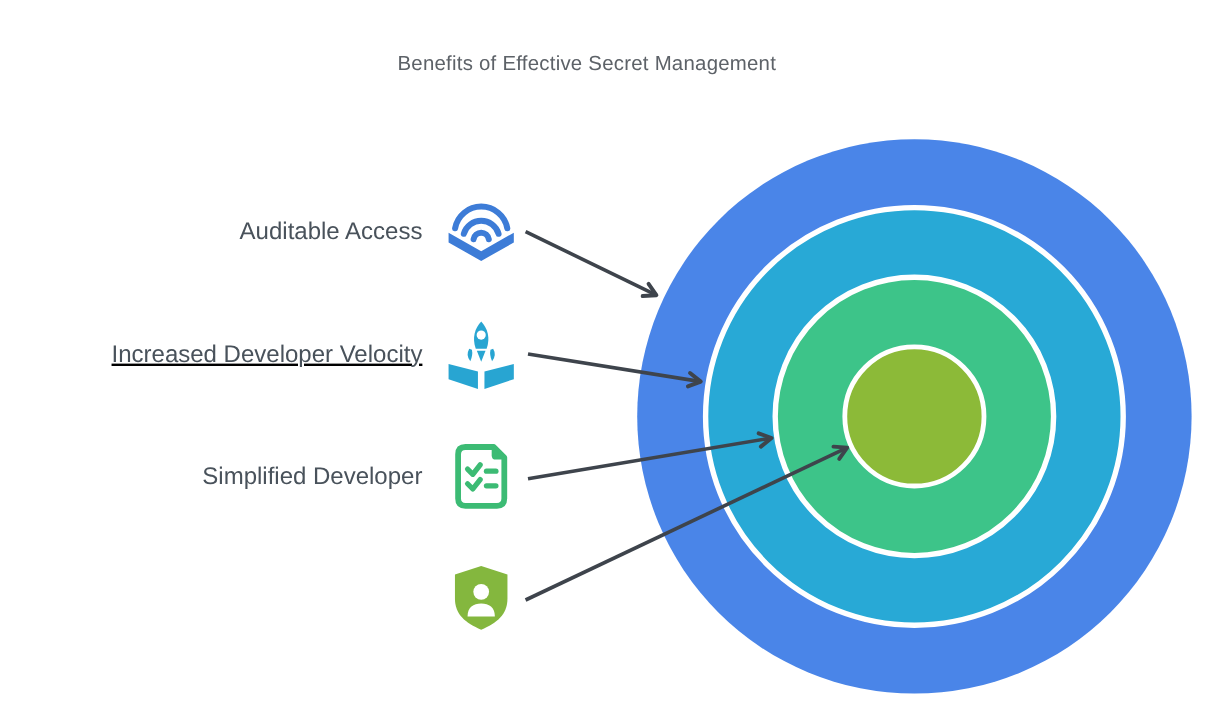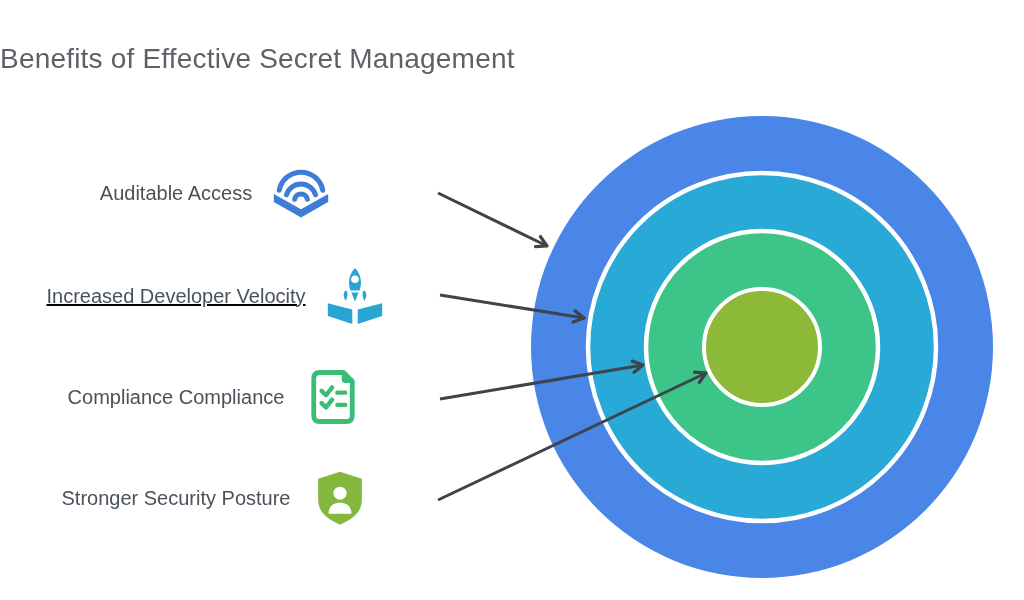--- a/index.html
+++ b/index.html
@@ -8,34 +8,35 @@
     position: relative;
     background: #ffffff;
     font-family: "Liberation Sans", "DejaVu Sans", sans-serif;
     overflow: hidden;
   }
   .page-title {
     position: absolute;
     top: 43px;
     left: 0;
     width: 978px;
-    font-size: 28px;
+    text-align: center;
+    font-size: 17px;
     font-weight: 400;
     color: #5d6268;
     letter-spacing: 0.2px;
     white-space: nowrap;
   }
   .benefit-row {
     position: absolute;
     left: 0;
     width: 430px;
     height: 64px;
     display: flex;
     align-items: center;
-    justify-content: center;
+    justify-content: flex-end;
     gap: 20px;
   }
   .benefit-row .label {
     font-size: 20px;
     font-weight: 400;
     color: #49525b;
     white-space: nowrap;
   }
   .benefit-row .icon-wrap {
     width: 58px;
@@ -98,35 +99,34 @@
       <path d="M28,28 L36,28 L32,38 Z" fill="currentColor"></path>
       <path d="M21,26 Q17.5,32 22,37.5 Q24.5,32 23.5,27 Z" fill="currentColor"></path>
       <path d="M43,26 Q46.5,32 42,37.5 Q39.5,32 40.5,27 Z" fill="currentColor"></path>
       <path d="M2,40 L29,47 L29,63 L2,54 Z" fill="currentColor"></path>
       <path d="M62,40 L35,47 L35,63 L62,54 Z" fill="currentColor"></path>
     </svg>
   </span>
 </div>
 
 <div class="benefit-row row-3">
-  <span class="label">Compliance Compliance</span>
+  <span class="label">Simplified Developer</span>
   <span class="icon-wrap">
     <svg width="56" height="58" viewBox="0 0 64 64" color="#3cbb74">
       <path d="M44,4 L54,14 V53 Q54,60 47,60 H17 Q10,60 10,53 V11 Q10,4 17,4 Z" fill="none" stroke="currentColor" stroke-width="5.5" stroke-linejoin="round"></path>
       <path d="M42,3 L55,16 L46,16 Q42,16 42,12 Z" fill="currentColor"></path>
       <path d="M19,25 L24,30 L31,21" fill="none" stroke="currentColor" stroke-width="5" stroke-linecap="round" stroke-linejoin="round"></path>
       <path d="M37,27 L46,27" fill="none" stroke="currentColor" stroke-width="5" stroke-linecap="round"></path>
       <path d="M19,39 L24,44 L31,35" fill="none" stroke="currentColor" stroke-width="5" stroke-linecap="round" stroke-linejoin="round"></path>
       <path d="M37,41 L46,41" fill="none" stroke="currentColor" stroke-width="5" stroke-linecap="round"></path>
     </svg>
   </span>
 </div>
 
 <div class="benefit-row row-4">
-  <span class="label">Stronger Security Posture</span>
   <span class="icon-wrap">
     <svg width="56" height="60" viewBox="0 0 64 64" color="#84b73e">
       <path d="M32,2 L57,10 V33 C57,48 47,56 32,62.5 C17,56 7,48 7,33 V10 Z" fill="currentColor"></path>
       <circle cx="32" cy="26.5" r="7.5" fill="#ffffff"></circle>
       <path d="M19,50 C19,41 24.5,37.5 32,37.5 C39.5,37.5 45,41 45,50 Z" fill="#ffffff"></path>
     </svg>
   </span>
 </div>
 
 </body></html>

